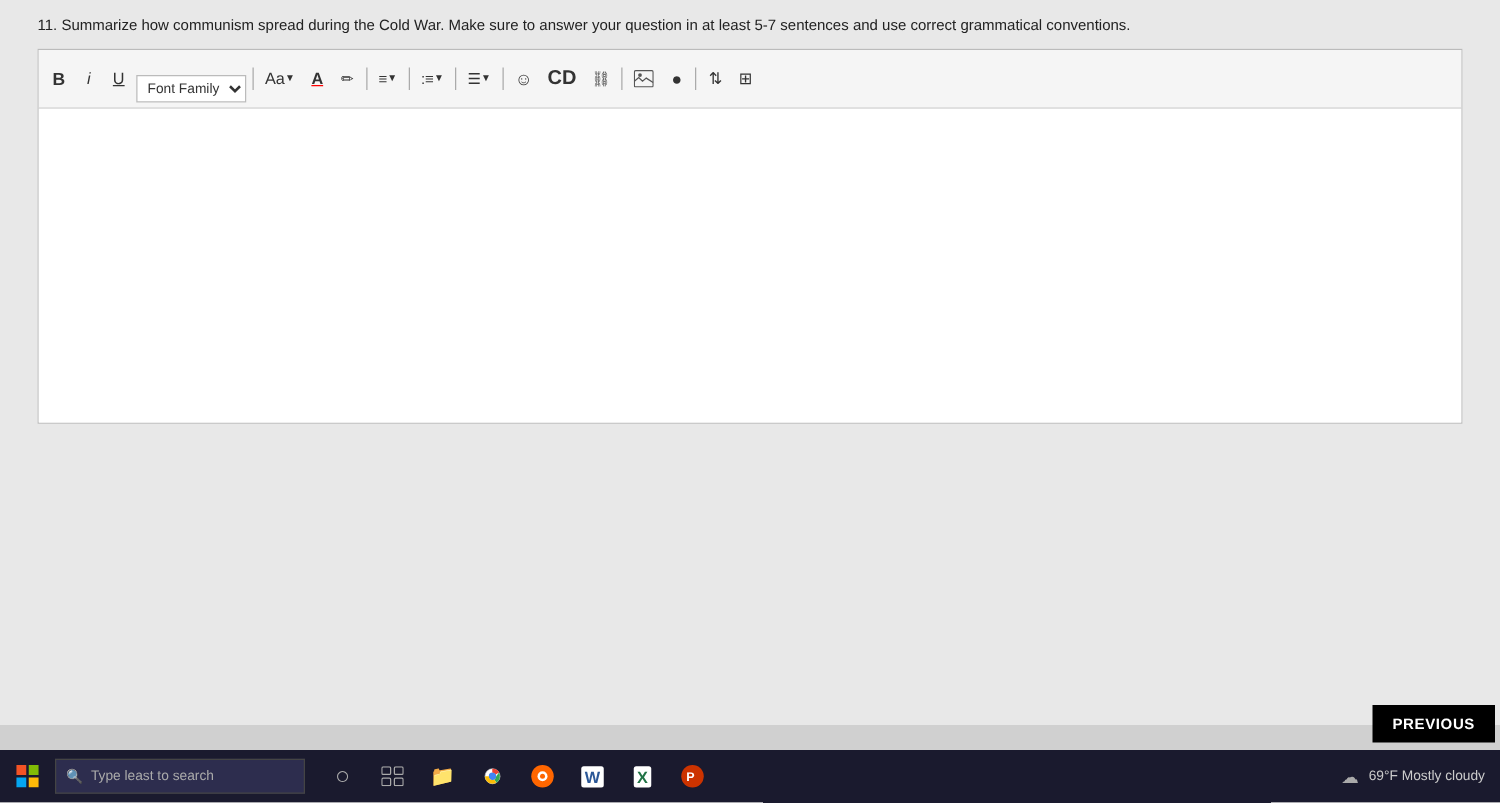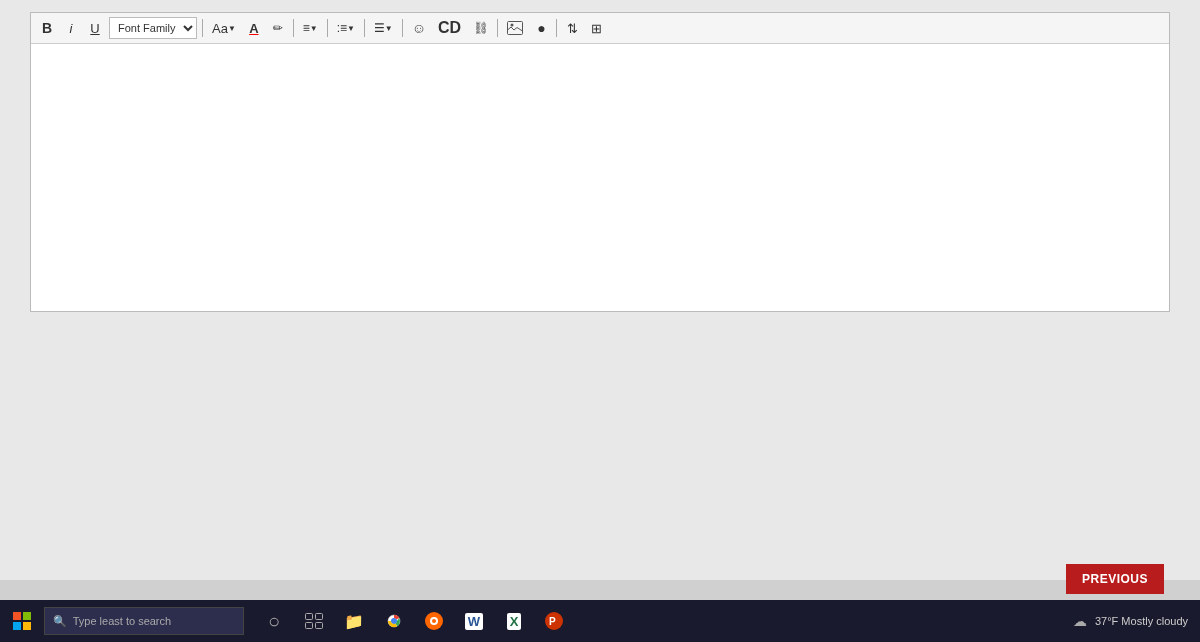--- a/index.html
+++ b/index.html
@@ -68,42 +68,43 @@
     .toolbar-underline { text-decoration: underline; font-size: 13px; }
 
     .font-family-dropdown {
       font-size: 11px;
       color: #333;
       border: 1px solid #bbb;
       background: #fff;
       padding: 1px 4px;
       height: 22px;
       cursor: pointer;
+      margin-top: 16px;
     }
 
     .toolbar-divider {
       width: 1px;
       height: 18px;
       background: #aaa;
       margin: 0 1px;
     }
 
     .editor-body {
       flex: 1;
       padding: 8px;
       cursor: text;
       background: #fff;
     }
 
     
     .prev-button {
       position: absolute;
       bottom: 48px;
-      right: 36px;
-      background: #b91c1c;
+      right: 4px;
+      background: #000000;
       color: #fff;
       border: none;
       padding: 8px 16px;
       font-size: 12px;
       font-weight: bold;
       cursor: pointer;
       letter-spacing: 0.5px;
     }
 
     
@@ -188,20 +189,21 @@
     .weather-text {
       font-size: 11px;
       color: #ccc;
     }
   </style>
 </head>
 <body>
 
 <div class="main-content">
 
+  <div class="question-text">11. Summarize how communism spread during the Cold War. Make sure to answer your question in at least 5-7 sentences and use correct grammatical conventions.</div>
 
   <div class="editor-container">
 
     <div class="editor-toolbar">
 
       <button class="toolbar-btn toolbar-bold">B</button>
       <button class="toolbar-btn toolbar-italic">i</button>
       <button class="toolbar-btn toolbar-underline">U</button>
 
       <select class="font-family-dropdown">
@@ -349,16 +351,16 @@
       <svg width="22" height="22" viewBox="0 0 22 22">
         <circle cx="11" cy="11" r="9" fill="#cc3300"></circle>
         <text x="6" y="15" font-size="10" font-weight="bold" fill="#fff" font-family="Arial">P</text>
       </svg>
     </div>
 
   </div>
 
   <div class="taskbar-right">
     <span class="weather-icon">☁</span>
-    <span class="weather-text">37°F  Mostly cloudy</span>
+    <span class="weather-text">69°F  Mostly cloudy</span>
   </div>
 
 </div>
 
 </body></html>

